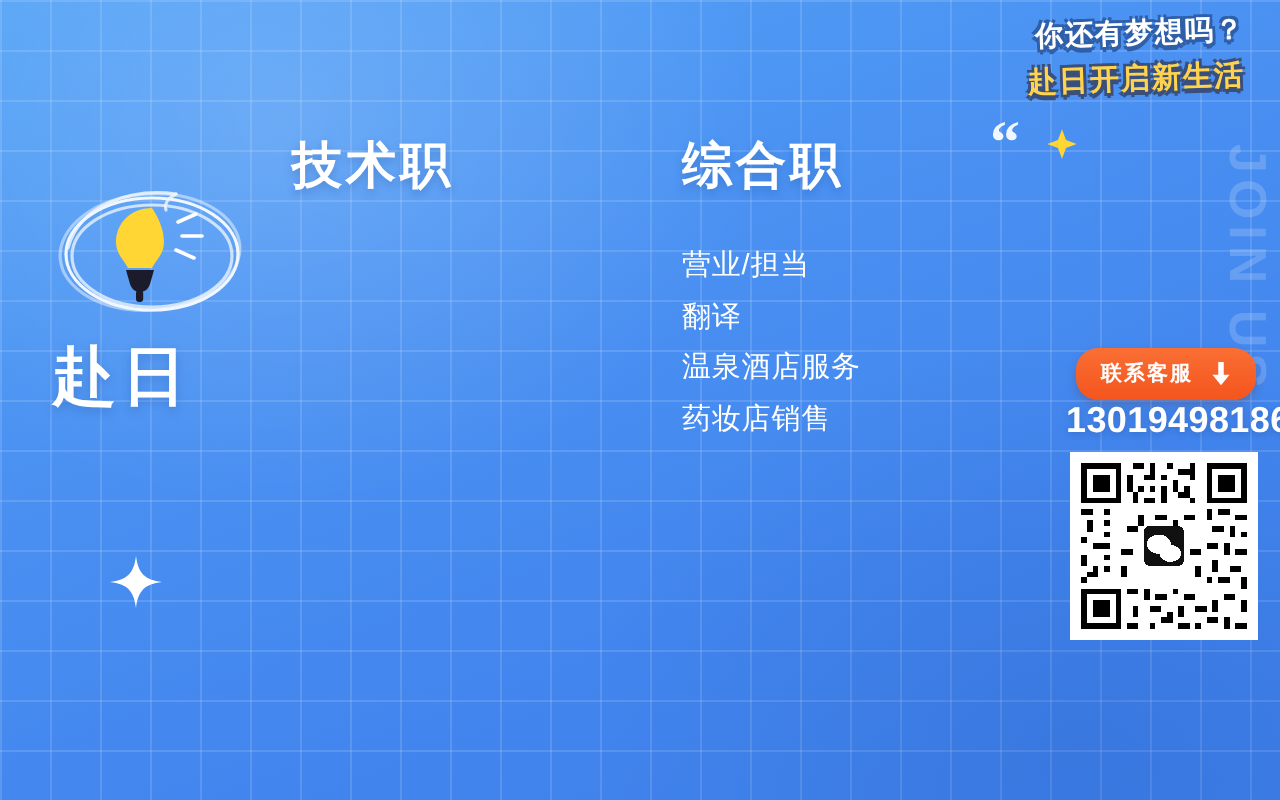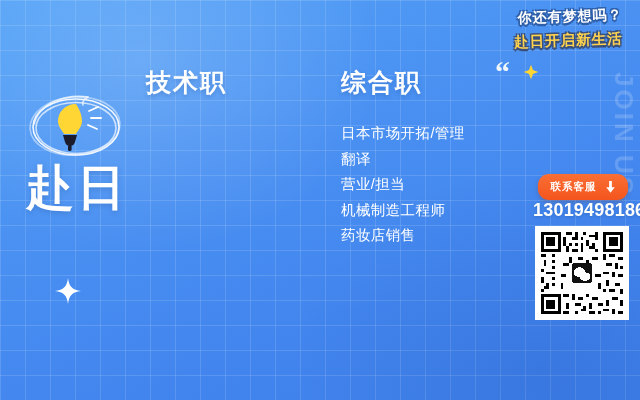--- a/index.html
+++ b/index.html
@@ -115,21 +115,21 @@
     height: 84px;
   }
 
   
   .headline {
     position: absolute;
     left: 26px;
     top: 166px;
     color: #ffffff;
     font-weight: bold;
-    font-size: 48px;
+    font-size: 32px;
     line-height: 44px;
     letter-spacing: 3px;
     text-shadow: 0 2px 5px rgba(30,70,140,0.25);
   }
   .headline .l2 { padding-left: 4px; }
 
   .sparkle {
     position: absolute;
     left: 55px;
     top: 278px;
@@ -266,24 +266,23 @@
     <path d="M12 0 C13 8 16 11 24 12 C16 13 13 16 12 24 C11 16 8 13 0 12 C8 11 11 8 12 0 Z" fill="#ffffff"></path>
   </svg>
 
   <div class="col col-tech">
     <h2 class="col-title">技术职</h2>
   </div>
 
   <div class="col col-gen">
     <h2 class="col-title">综合职</h2>
     <ul class="col-list">
-      <li>日本市场开拓/管理</li>
+      <li>营业/担当</li>
       <li>翻译</li>
-      <li>营业/担当</li>
-      <li>机械制造工程师</li>
+      <li>温泉酒店服务</li>
       <li>药妆店销售</li>
     </ul>
   </div>
 
   <div class="contact-btn">
     <span class="label">联系客服</span>
     <svg class="arrow" viewBox="0 0 12 14">
       <path d="M4.4 0 H7.6 V7.4 H11 L6 13.6 L1 7.4 H4.4 Z" fill="#ffffff"></path>
     </svg>
   </div>

